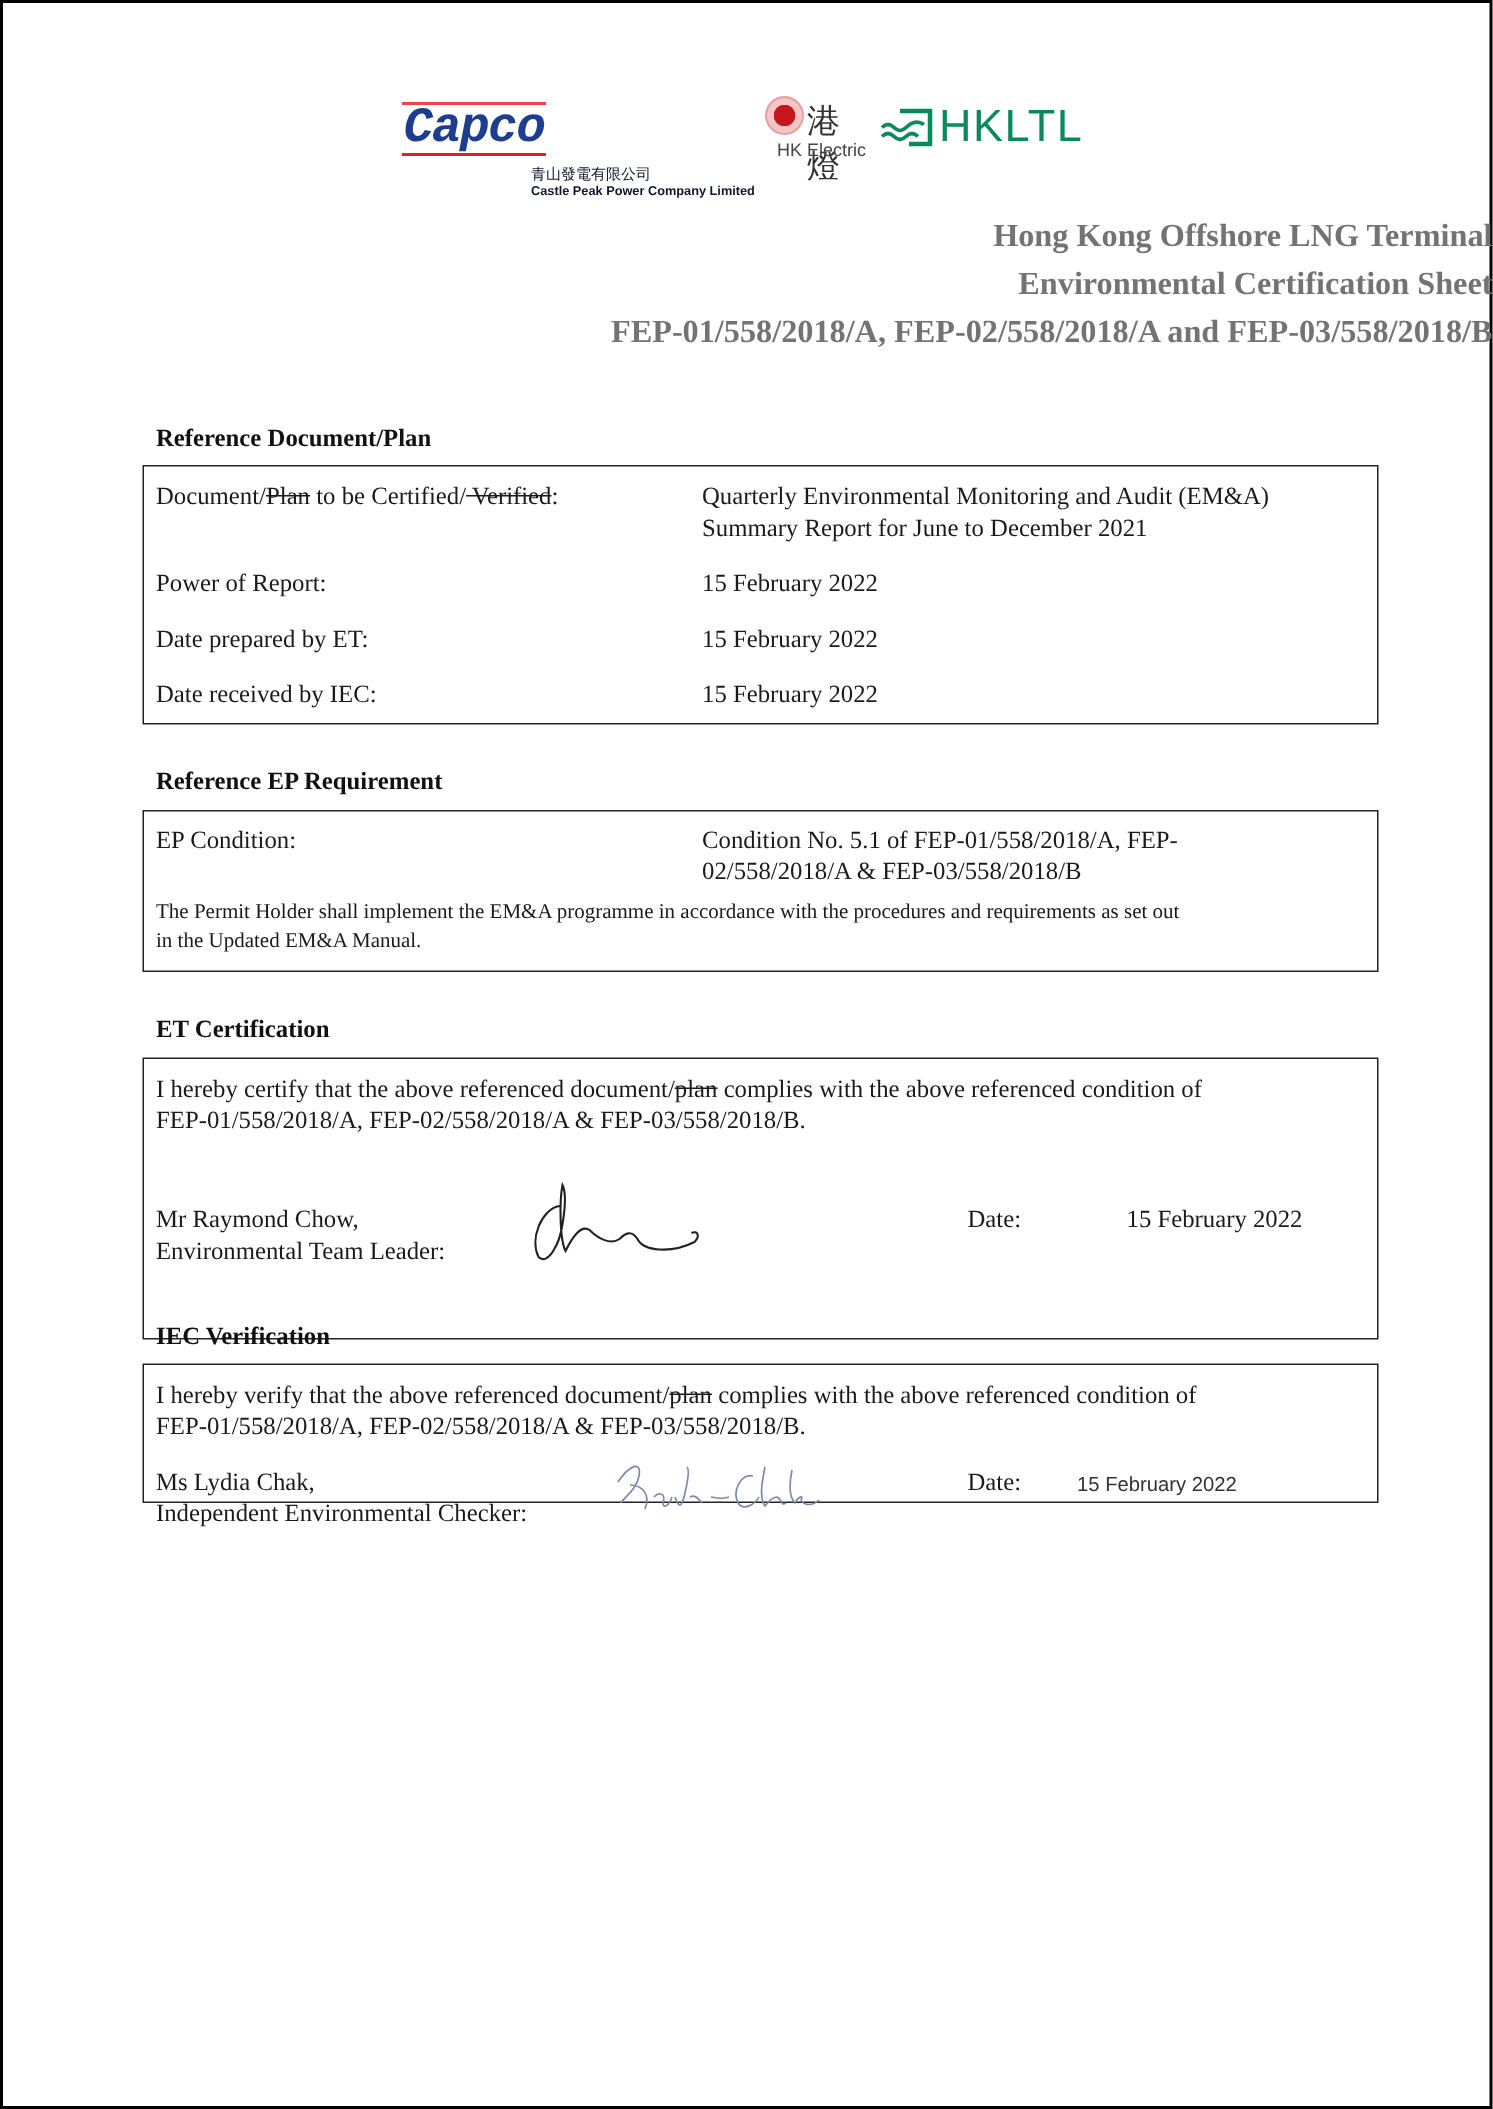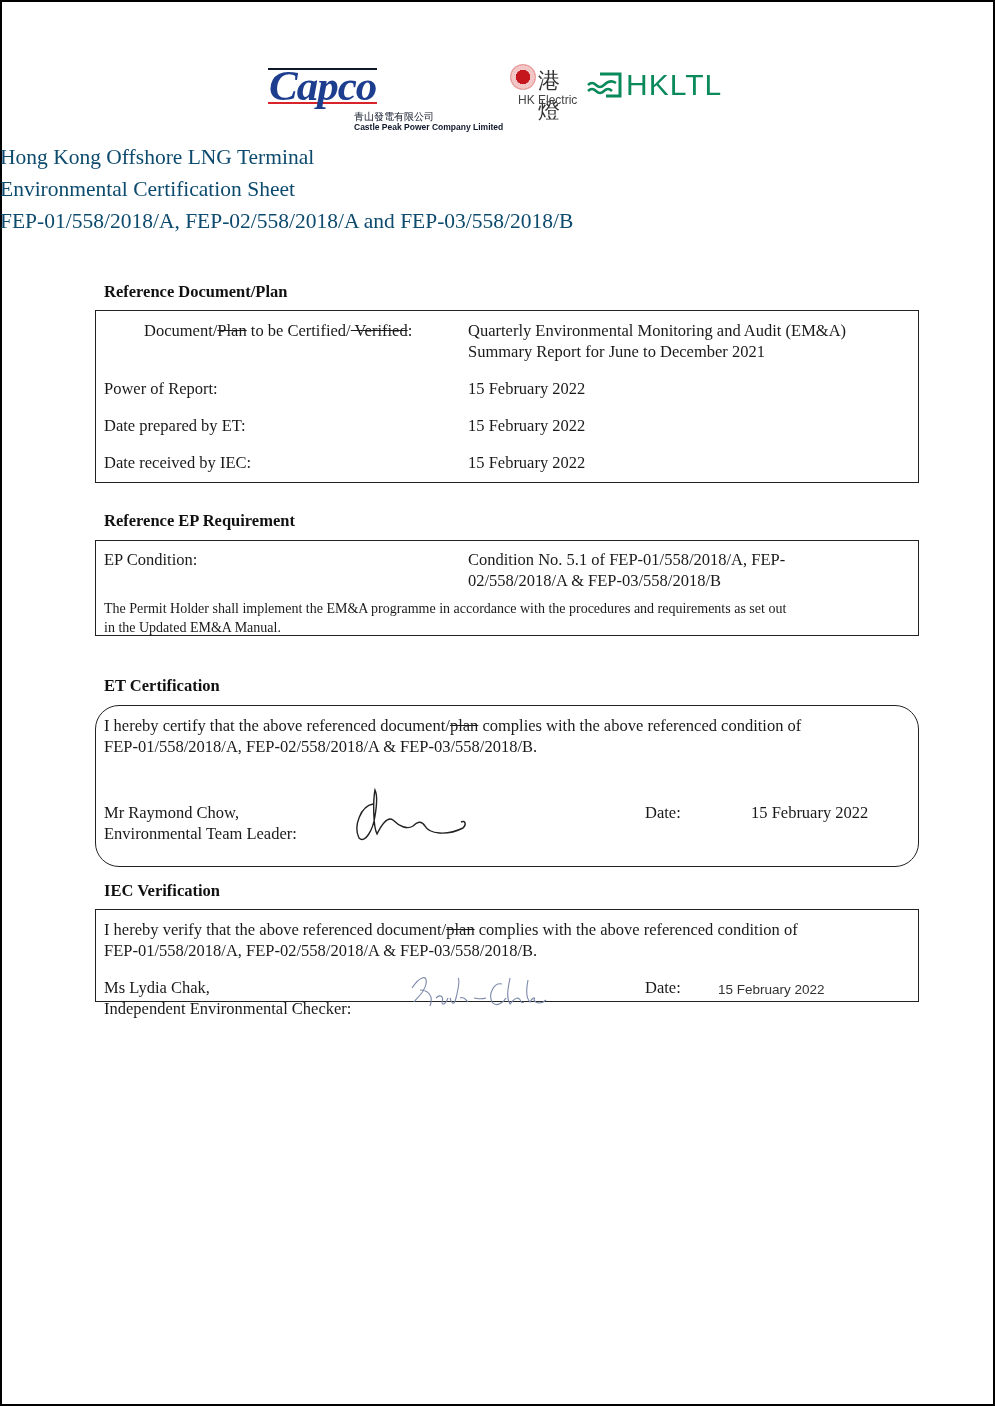--- a/index.html
+++ b/index.html
@@ -4,36 +4,36 @@
 <style>
   html, body { margin:0; padding:0; background:#fff; }
   body { width:995px; height:1406px; position:relative; overflow:hidden;
          font-family:"Liberation Serif","DejaVu Serif",serif; color:#1a1a1a; }
   .page-border { position:absolute; left:0; top:0; width:991px; height:1402px;
                  border-left:2px solid #000; border-top:2px solid #000;
                  border-right:2px solid #000; border-bottom:2px solid #000; }
   
   .logos { position:absolute; top:64px; left:268px; width:450px; height:46px; }
   .capco { position:absolute; left:0; top:4px; }
-  .capco-word { font-family:Liberation Serif, serif; font-style:italic; font-weight:bold;
-                font-size:43px; color:#1d3e8f; letter-spacing:-1px; line-height:32px;
-                border-top:2px solid #0f172a; border-bottom:2px solid #d8232a; display:inline-block; padding:0 1px; }
+  .capco-word { font-family:Liberation Mono, monospace; font-style:italic; font-weight:bold;
+                font-size:33px; color:#1d3e8f; letter-spacing:-1px; line-height:32px;
+                border-top:2px solid #ef4444; border-bottom:2px solid #d8232a; display:inline-block; padding:0 1px; }
   .capco-sub { position:absolute; left:86px; top:6px; white-space:nowrap; color:#0f172a;margin-top:41px; }
   .capco-cn { font-size:10px; line-height:11px; font-family:"DejaVu Sans",sans-serif; }
   .capco-en { font-size:8.5px; font-weight:bold; font-family:"Liberation Sans",sans-serif; }
   .hke { position:absolute; left:242px; top:0; width:70px; height:46px; }
   .hke-emblem { position:absolute; left:0; top:0; width:26px; height:26px; border-radius:50%;
                 background:radial-gradient(circle,#c4161c 0 38%,#f3c6c6 40% 62%,#e7a0a0 64% 100%); }
   .hke-cn { position:absolute; left:28px; top:2px; font-size:22px; color:#333; font-family:"DejaVu Sans",sans-serif; }
   .hke-en { position:absolute; left:8px; top:29px; font-size:12px; color:#444; font-family:"Liberation Sans",sans-serif; white-space:nowrap; }
   .hkltl { position:absolute; left:318px; top:6px; display:flex; align-items:center;text-align:center; }
   .hkltl-mark { width:38px; height:28px; }
   .hkltl-text { font-family:"Liberation Sans",sans-serif; font-size:30px; color:#0a8a5a; letter-spacing:1px; margin-left:2px; line-height:30px; }
   
-  .title { position:absolute; left:0; width:995px; text-align:left; font-weight:normal; font-size:21.5px; color:#0c4a6e; }
+  .title { position:absolute; left:0; width:995px; text-align:right; font-weight:bold; font-size:21.5px; color:#737373; }
   .t1 { top:145px; } .t2 { top:177px; } .t3 { top:209px; }
   .sec-head { position:absolute; left:104px; font-weight:bold; font-size:16.5px; color:#111; }
   .box { position:absolute; left:95px; width:824px; border:1.5px solid #222; box-sizing:border-box; }
   .txt { position:absolute; font-size:16.5px; line-height:21px; white-space:nowrap; color:#1a1a1a; }
   .small { font-size:14px; line-height:19px; }
   .strike { text-decoration:line-through; }
   .sans-date { font-family:"Liberation Sans",sans-serif; font-size:13.5px; color:#333; }
   .sig { position:absolute; }
 </style>
 </head>
@@ -63,43 +63,43 @@
     <span class="hkltl-text">HKLTL</span>
   </div>
 </div>
 
 <div class="title t1">Hong Kong Offshore LNG Terminal</div>
 <div class="title t2">Environmental Certification Sheet</div>
 <div class="title t3">FEP-01/558/2018/A, FEP-02/558/2018/A and FEP-03/558/2018/B</div>
 
 <div class="sec-head" style="top:282px;">Reference Document/Plan</div>
 <div class="box" style="top:310px;height:173px;">
-  <div class="txt" style="left:8px;top:9px;margin-left:40px;"><span>Document/</span><span class="strike">Plan</span><span> to be Certified/</span><span class="strike"> Verified</span><span>:</span></div>
+  <div class="txt" style="left:8px;top:9px;"><span>Document/</span><span class="strike">Plan</span><span> to be Certified/</span><span class="strike"> Verified</span><span>:</span></div>
   <div class="txt" style="left:372px;top:9px;">Quarterly Environmental Monitoring and Audit (EM&amp;A)</div>
   <div class="txt" style="left:372px;top:30px;">Summary Report for June to December 2021</div>
 
   <div class="txt" style="left:8px;top:67px;">Power of Report:</div>
   <div class="txt" style="left:372px;top:67px;">15 February 2022</div>
   <div class="txt" style="left:8px;top:104px;">Date prepared by ET:</div>
   <div class="txt" style="left:372px;top:104px;">15 February 2022</div>
   <div class="txt" style="left:8px;top:141px;">Date received by IEC:</div>
   <div class="txt" style="left:372px;top:141px;">15 February 2022</div>
 </div>
 
 <div class="sec-head" style="top:511px;">Reference EP Requirement</div>
-<div class="box" style="top:540px;height:96px;">
+<div class="box" style="top:540px;height:108px;">
   <div class="txt" style="left:8px;top:8px;">EP Condition:</div>
   <div class="txt" style="left:372px;top:8px;">Condition No. 5.1 of FEP-01/558/2018/A, FEP-</div>
   <div class="txt" style="left:372px;top:29px;">02/558/2018/A &amp; FEP-03/558/2018/B</div>
   <div class="txt small" style="left:8px;top:58px;">The Permit Holder shall implement the EM&amp;A programme in accordance with the procedures and requirements as set out</div>
   <div class="txt small" style="left:8px;top:77px;">in the Updated EM&amp;A Manual.</div>
 </div>
 
 <div class="sec-head" style="top:676px;">ET Certification</div>
-<div class="box" style="top:705px;height:162px;border-radius:24px;">
+<div class="box" style="top:705px;height:188px;">
   <div class="txt" style="left:8px;top:9px;"><span>I hereby certify that the above referenced document/</span><span class="strike">plan</span><span> complies with the above referenced condition of</span></div>
   <div class="txt" style="left:8px;top:30px;">FEP-01/558/2018/A, FEP-02/558/2018/A &amp; FEP-03/558/2018/B.</div>
   <div class="txt" style="left:8px;top:96px;">Mr Raymond Chow,</div>
   <div class="txt" style="left:8px;top:117px;">Environmental Team Leader:</div>
   <svg class="sig" style="left:255px;top:80px;" width="120" height="60" viewBox="0 0 120 60">
     <path d="M22 18 C10 20 2 40 8 52 C14 58 22 44 24 30 C26 18 26 8 24 4 C22 14 22 40 26 48 C30 40 36 30 42 34 C48 40 56 44 62 40 C66 36 70 34 74 40 C78 48 96 50 112 42 C116 38 114 34 110 36" fill="none" stroke="#222" stroke-width="1.4"></path>
   </svg>
   <div class="txt" style="left:549px;top:96px;">Date:</div>
   <div class="txt" style="left:655px;top:96px;">15 February 2022</div>
 </div>

